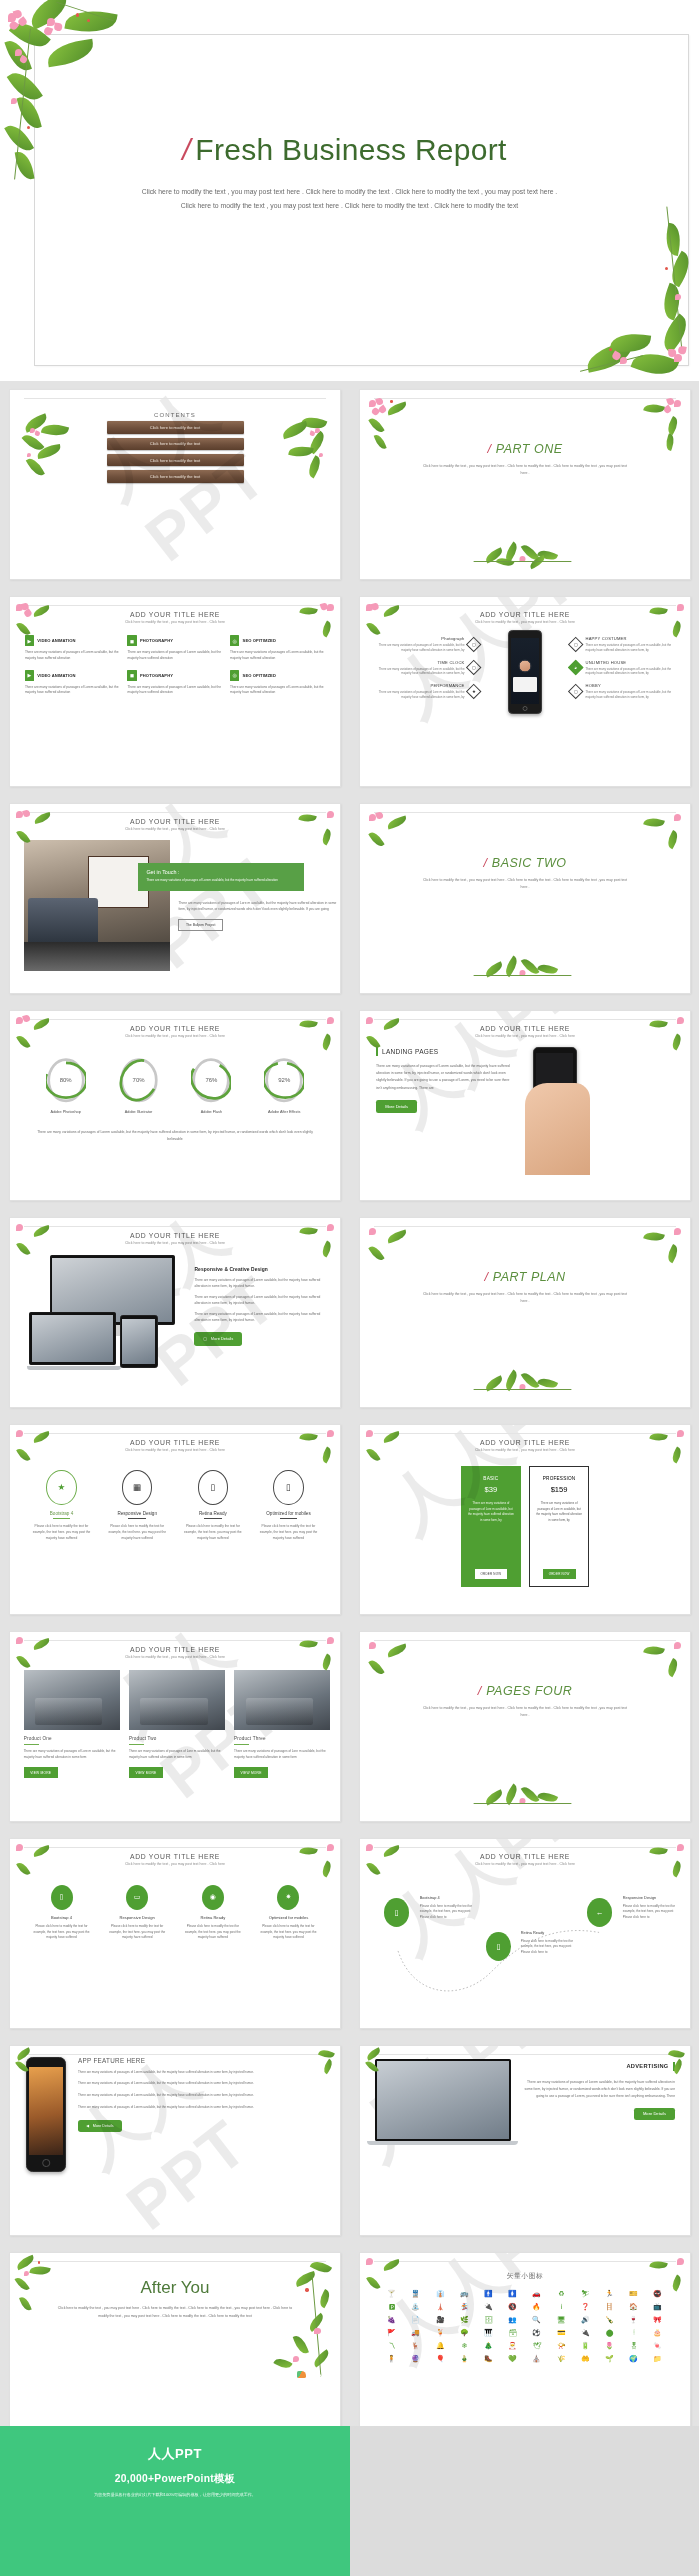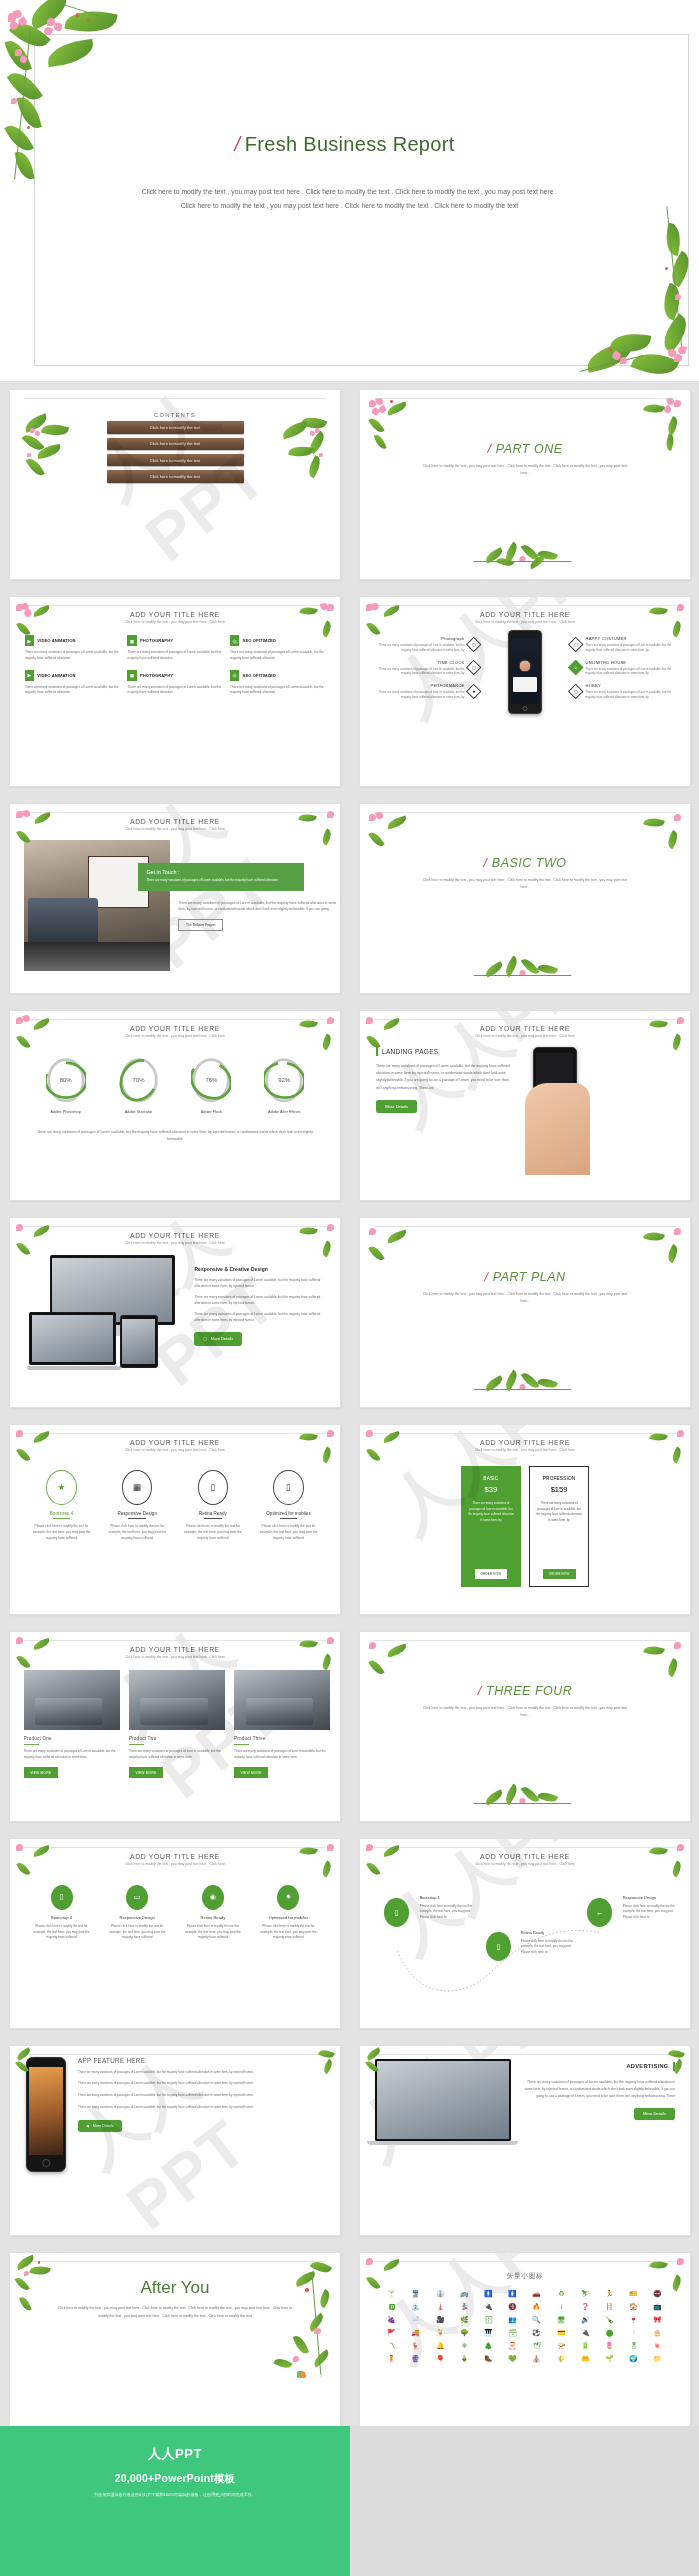--- a/index.html
+++ b/index.html
@@ -18,21 +18,21 @@
   }
   .hero-frame {
     position:absolute; left:34px; top:34px; right:9.8px; bottom:15.2px;
     border:0.5px solid #d8d8d8;
     background:#fff;
     box-shadow:1.1px 1.1px 2.2px rgba(0,0,0,.07);
   }
   .hero-title {
     position:absolute; left:0; right:10px; top:133px;
     text-align:center;
-    font-size:20px; color:#3d6b2e; font-weight:400;
+    font-size:30px; color:#3d6b2e; font-weight:400;
     letter-spacing:0.3px;
   }
   .tick { color:#c94a5e; font-style:italic; font-weight:300; margin-right:4.4px;}
   .hero-sub {
     position:absolute; left:136px; right:136px; top:185px;
     text-align:center; font-size:6.8px; color:#6a6a6a; line-height:2.1;
   }
 
   
   .flor { position:absolute; pointer-events:none; }
@@ -1045,21 +1045,21 @@
         <div class="leaf" style="right:22px;top:7.6px;width:17.4px;height:8.2px;transform:rotate(15deg);"></div>
         <div class="leaf" style="right:5.4px;top:25px;width:15.2px;height:7.6px;transform:rotate(-60deg);"></div>
       </div>
     </div>
   </div>
 
   <div class="slide">
     <div class="card">
       <div class="card-top-rule"></div>
       <div class="part-title">
-        <span class="tick">/</span><span>THREE FOUR</span>
+        <span class="tick">/</span><span>PAGES FOUR</span>
       </div>
       <div class="part-sub">Click here to modify the text , you may post text here . Click here to modify the text . Click here to modify the text , you may post text here .</div>
       <div class="flor" style="left:2.2px;top:2.2px;width:65px;height:65px;">
         <div class="petal" style="left:7.6px;top:8.7px;width:7px;height:7px;"></div>
         <div class="leaf" style="left:25px;top:12px;width:19.6px;height:9.2px;transform:rotate(-15deg);"></div>
         <div class="leaf" style="left:6.5px;top:29px;width:17.4px;height:8.7px;transform:rotate(60deg);"></div>
       </div>
       <div class="flor" style="right:2.2px;top:2.2px;width:65px;height:65px;">
         <div class="petal" style="right:7.6px;top:8.7px;width:7px;height:7px;"></div>
         <div class="leaf" style="right:25px;top:12px;width:19.6px;height:9.2px;transform:rotate(15deg);"></div>

